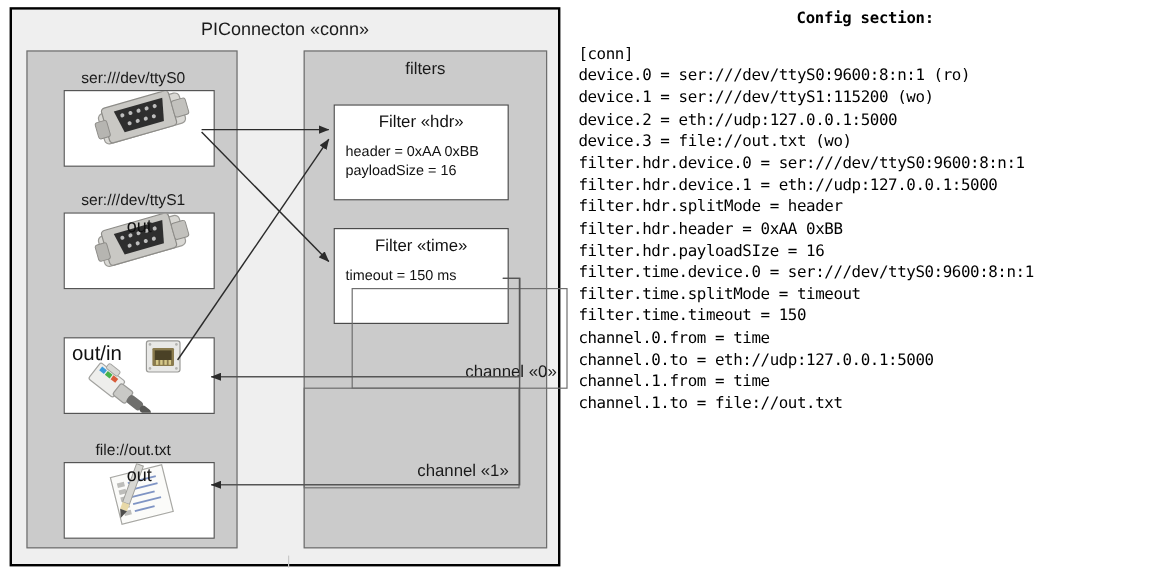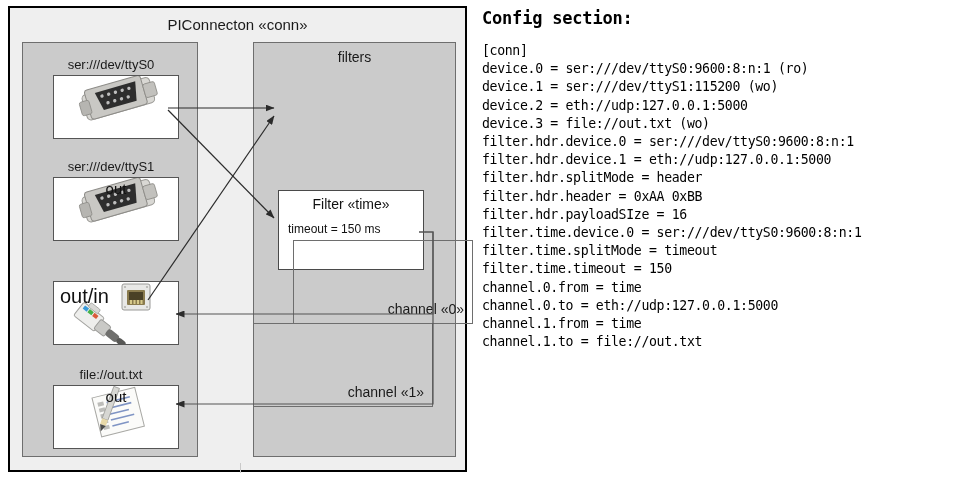--- a/index.html
+++ b/index.html
@@ -44,21 +44,21 @@
   }
   .dev-box{
     position:absolute;left:30px;width:126px;height:64px;
     background:#ffffff;border:1px solid #555;box-sizing:border-box;
   }
   .dev-box .dev-io{
     position:absolute;left:0;top:2px;width:100%;
     text-align:center;font-size:15px;color:#111;z-index:3;
   }
   .dev-box.eth .dev-io{
-    left:6px;top:3px;width:auto;text-align:left;font-size:20px;
+    left:6px;top:3px;width:auto;text-align:left;font-size:17px;
   }
 
   
   .filter-box{
     position:absolute;background:#fff;border:1px solid #4a4a4a;
     box-sizing:border-box;
   }
   .filter-title{
     position:absolute;left:0;top:5px;width:100%;text-align:center;
     font-size:14px;color:#111;
@@ -81,22 +81,22 @@
   
   svg.overlay{position:absolute;left:0;top:0;width:964px;height:484px;
     pointer-events:none;}
 
   
   .config{
     position:absolute;left:482px;top:8px;width:478px;
   }
   .config-head{
     font-family:"DejaVu Sans Mono", monospace;
-    font-size:17px;font-weight:bold;color:#000;
-    margin:0 0 14px 0;letter-spacing:-0.2px;
+    font-size:13px;font-weight:bold;color:#000;
+    margin:0 0 14px 0;letter-spacing:-0.2px;text-align:center;
   }
   .config-body{
     font-family:"DejaVu Sans Mono", monospace;
     font-size:13.2px;color:#000;line-height:18.2px;
     margin:0;white-space:pre;letter-spacing:-0.35px;
   }
 </style>
 </head>
 <body>
 
@@ -212,20 +212,27 @@
               <path d="M0 40 L6 40 L3 47 Z" fill="#4d4d4b"></path>
             </g>
           </g>
         </svg>
       </div>
     </div>
 
     <div class="panel filters">
       <div class="panel-title">filters</div>
 
+      <div class="filter-box" style="left:24px;top:44px;width:146px;height:80px;">
+        <div class="filter-title">Filter «hdr»</div>
+        <div class="filter-props">
+          <div>header = 0xAA 0xBB</div>
+          <div>payloadSize = 16</div>
+        </div>
+      </div>
 
       <div class="filter-box" style="left:24px;top:147px;width:146px;height:80px;">
         <div class="filter-title">Filter «time»</div>
         <div class="filter-props">
           <div>timeout = 150 ms</div>
         </div>
       </div>
 
       <div class="chan-region" style="left:-1px;top:197px;width:180px;height:84px;margin-left:40px;">
         <span class="chan-label">channel «0»</span>

